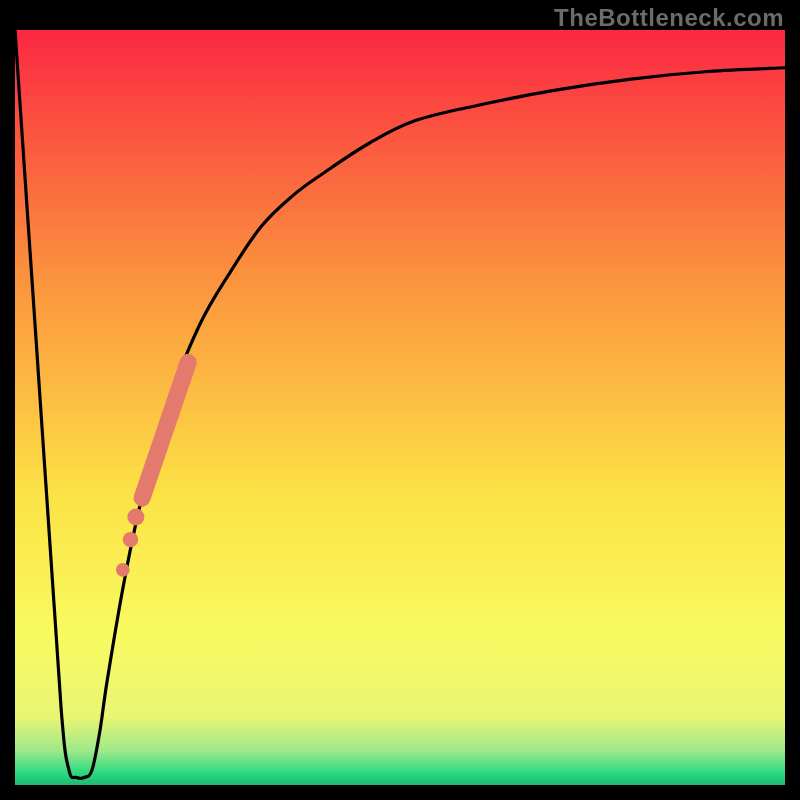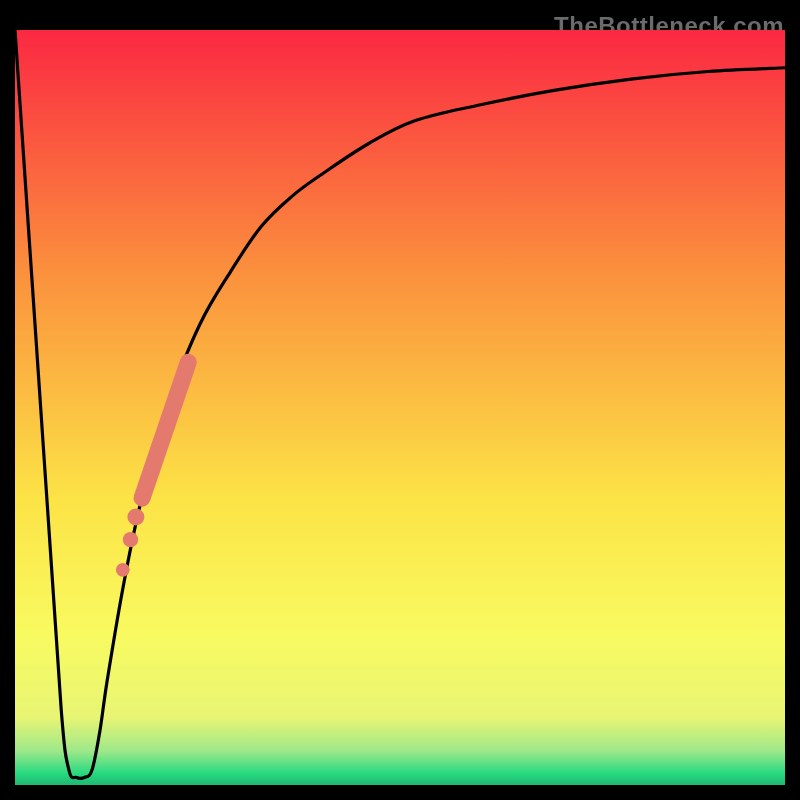--- a/index.html
+++ b/index.html
@@ -21,21 +21,21 @@
   }
   .plot-area {
     position: absolute;
     left: 0;
     top: 0;
     width: 770px;
     height: 755px;
   }
   .watermark {
     position: absolute;
-    top: 12px;
+    top: 4px;
     right: 16px;
     color: #6b6b6b;
     font-size: 24px;
     font-weight: 600;
     letter-spacing: 0.5px;
     user-select: none;
   }
   svg {
     display: block;
   }

